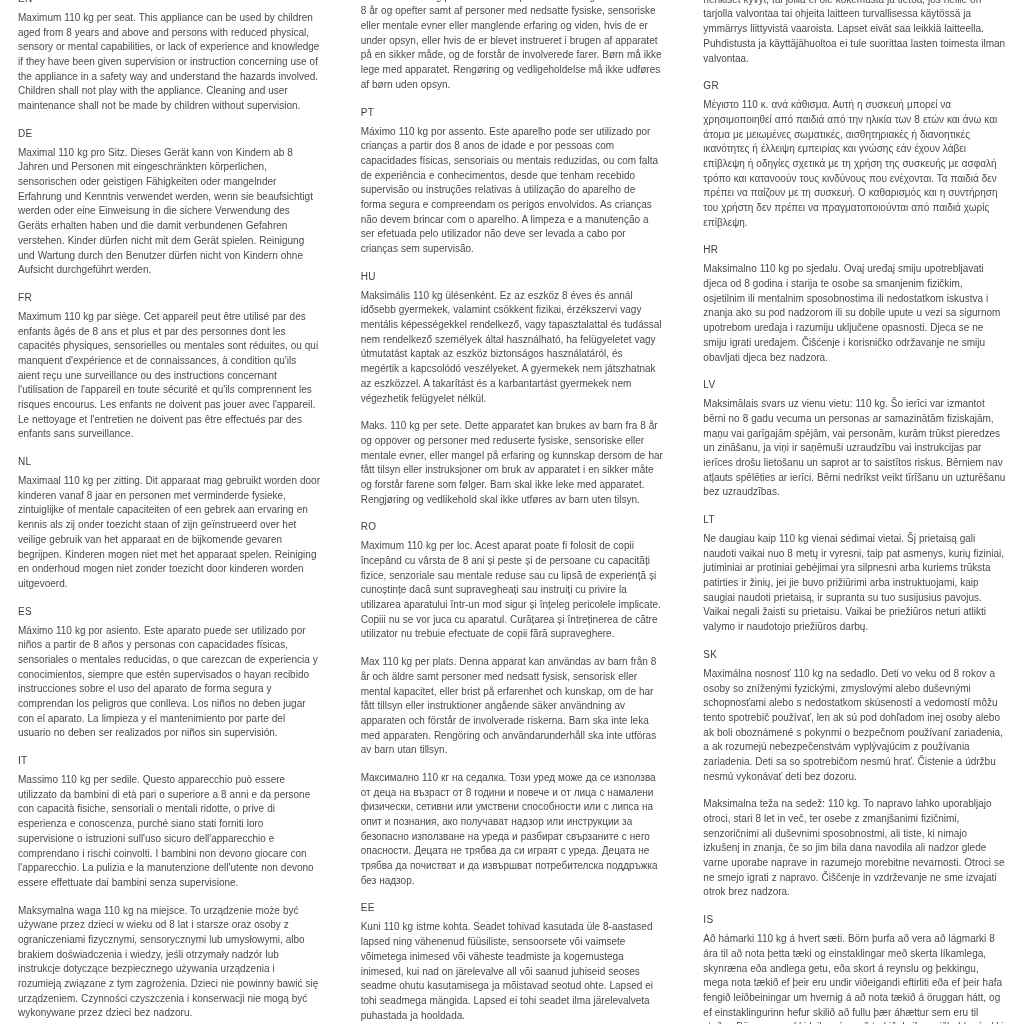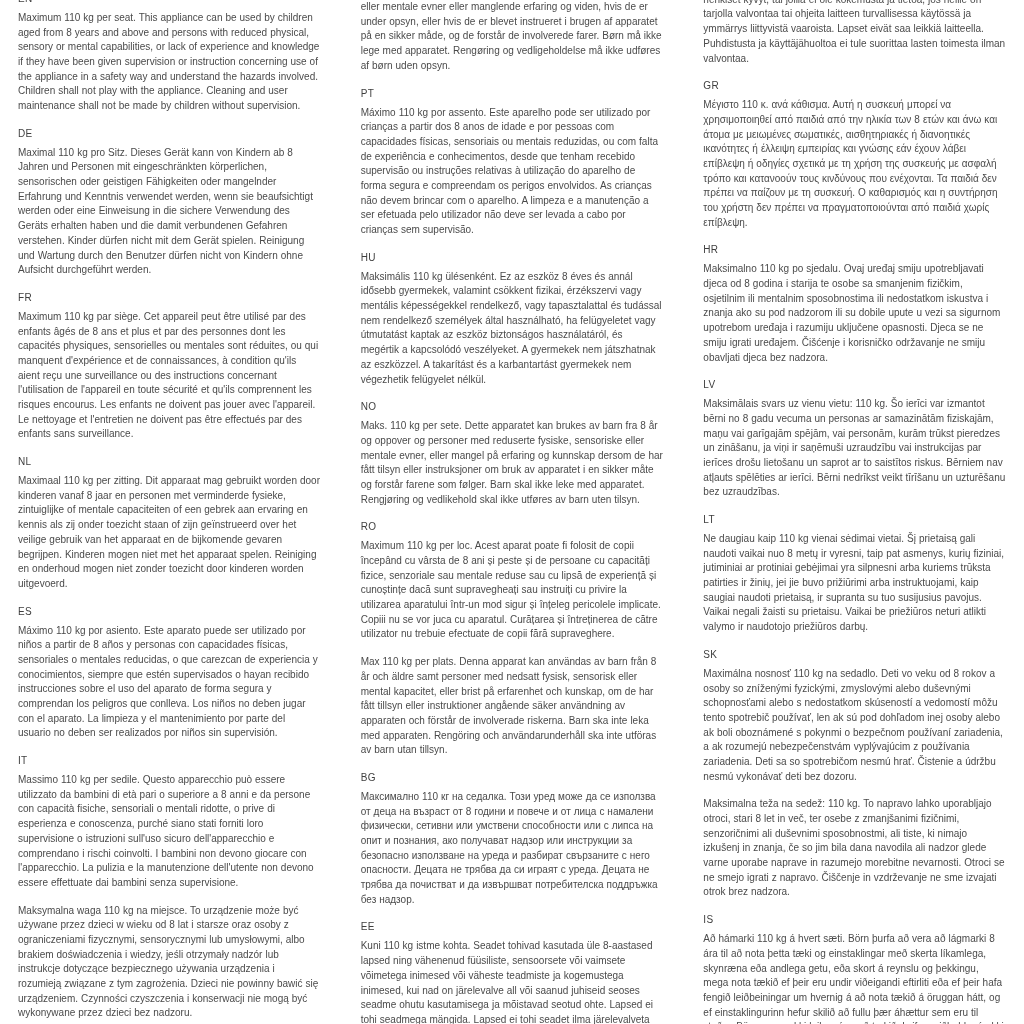--- a/index.html
+++ b/index.html
@@ -84,32 +84,30 @@
       </section>
       <section class="lang-section">
         <h2 class="lang-code">PT</h2>
         <p class="lang-text">Máximo 110 kg por assento. Este aparelho pode ser utilizado por crianças a partir dos 8 anos de idade e por pessoas com capacidades físicas, sensoriais ou mentais reduzidas, ou com falta de experiência e conhecimentos, desde que tenham recebido supervisão ou instruções relativas à utilização do aparelho de forma segura e compreendam os perigos envolvidos. As crianças não devem brincar com o aparelho. A limpeza e a manutenção a ser efetuada pelo utilizador não deve ser levada a cabo por crianças sem supervisão.</p>
       </section>
       <section class="lang-section">
         <h2 class="lang-code">HU</h2>
         <p class="lang-text">Maksimális 110 kg ülésenként. Ez az eszköz 8 éves és annál idősebb gyermekek, valamint csökkent fizikai, érzékszervi vagy mentális képességekkel rendelkező, vagy tapasztalattal és tudással nem rendelkező személyek által használható, ha felügyeletet vagy útmutatást kaptak az eszköz biztonságos használatáról, és megértik a kapcsolódó veszélyeket. A gyermekek nem játszhatnak az eszközzel. A takarítást és a karbantartást gyermekek nem végezhetik felügyelet nélkül.</p>
       </section>
       <section class="lang-section">
-        <h2 class="lang-code">NO</h2>
         <p class="lang-text">Maks. 110 kg per sete. Dette apparatet kan brukes av barn fra 8 år og oppover og personer med reduserte fysiske, sensoriske eller mentale evner, eller mangel på erfaring og kunnskap dersom de har fått tilsyn eller instruksjoner om bruk av apparatet i en sikker måte og forstår farene som følger. Barn skal ikke leke med apparatet. Rengjøring og vedlikehold skal ikke utføres av barn uten tilsyn.</p>
       </section>
       <section class="lang-section">
         <h2 class="lang-code">RO</h2>
         <p class="lang-text">Maximum 110 kg per loc. Acest aparat poate fi folosit de copii începând cu vârsta de 8 ani și peste și de persoane cu capacități fizice, senzoriale sau mentale reduse sau cu lipsă de experiență și cunoștințe dacă sunt supravegheați sau instruiți cu privire la utilizarea aparatului într-un mod sigur și înțeleg pericolele implicate. Copiii nu se vor juca cu aparatul. Curățarea și întreținerea de către utilizator nu trebuie efectuate de copii fără supraveghere.</p>
       </section>
       <section class="lang-section">
         <p class="lang-text">Max 110 kg per plats. Denna apparat kan användas av barn från 8 år och äldre samt personer med nedsatt fysisk, sensorisk eller mental kapacitet, eller brist på erfarenhet och kunskap, om de har fått tillsyn eller instruktioner angående säker användning av apparaten och förstår de involverade riskerna. Barn ska inte leka med apparaten. Rengöring och användarunderhåll ska inte utföras av barn utan tillsyn.</p>
       </section>
       <section class="lang-section">
-        <h2 class="lang-code">BG</h2>
         <p class="lang-text">Максимално 110 кг на седалка. Този уред може да се използва от деца на възраст от 8 години и повече и от лица с намалени физически, сетивни или умствени способности или с липса на опит и познания, ако получават надзор или инструкции за безопасно използване на уреда и разбират свързаните с него опасности. Децата не трябва да си играят с уреда. Децата не трябва да почистват и да извършват потребителска поддръжка без надзор.</p>
       </section>
       <section class="lang-section">
         <h2 class="lang-code">EE</h2>
         <p class="lang-text">Kuni 110 kg istme kohta. Seadet tohivad kasutada üle 8-aastased lapsed ning vähenenud füüsiliste, sensoorsete või vaimsete võimetega inimesed või väheste teadmiste ja kogemustega inimesed, kui nad on järelevalve all või saanud juhiseid seoses seadme ohutu kasutamisega ja mõistavad seotud ohte. Lapsed ei tohi seadmega mängida. Lapsed ei tohi seadet ilma järelevalveta puhastada ja hooldada.</p>
       </section>
     </div>
   <div class="col">
       <section class="lang-section">
         <p class="lang-text">Enintään 110 kg per istuin. Tätä laitetta voivat käyttää yli 8-vuotiaat lapset ja henkilöt, joilla on alentuneet fyysiset, sensoriset ja henkiset kyvyt, tai joilla ei ole kokemusta ja tietoa, jos heille on tarjolla valvontaa tai ohjeita laitteen turvallisessa käytössä ja ymmärrys liittyvistä vaaroista. Lapset eivät saa leikkiä laitteella. Puhdistusta ja käyttäjähuoltoa ei tule suorittaa lasten toimesta ilman valvontaa.</p>

